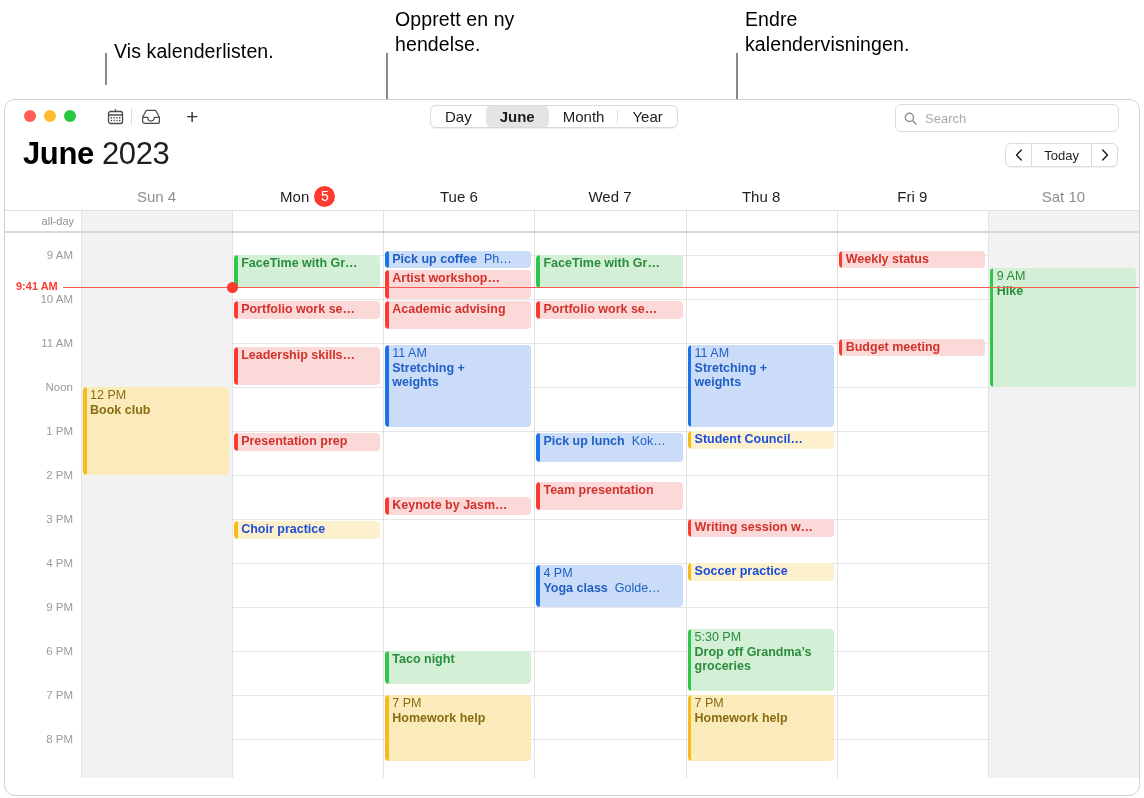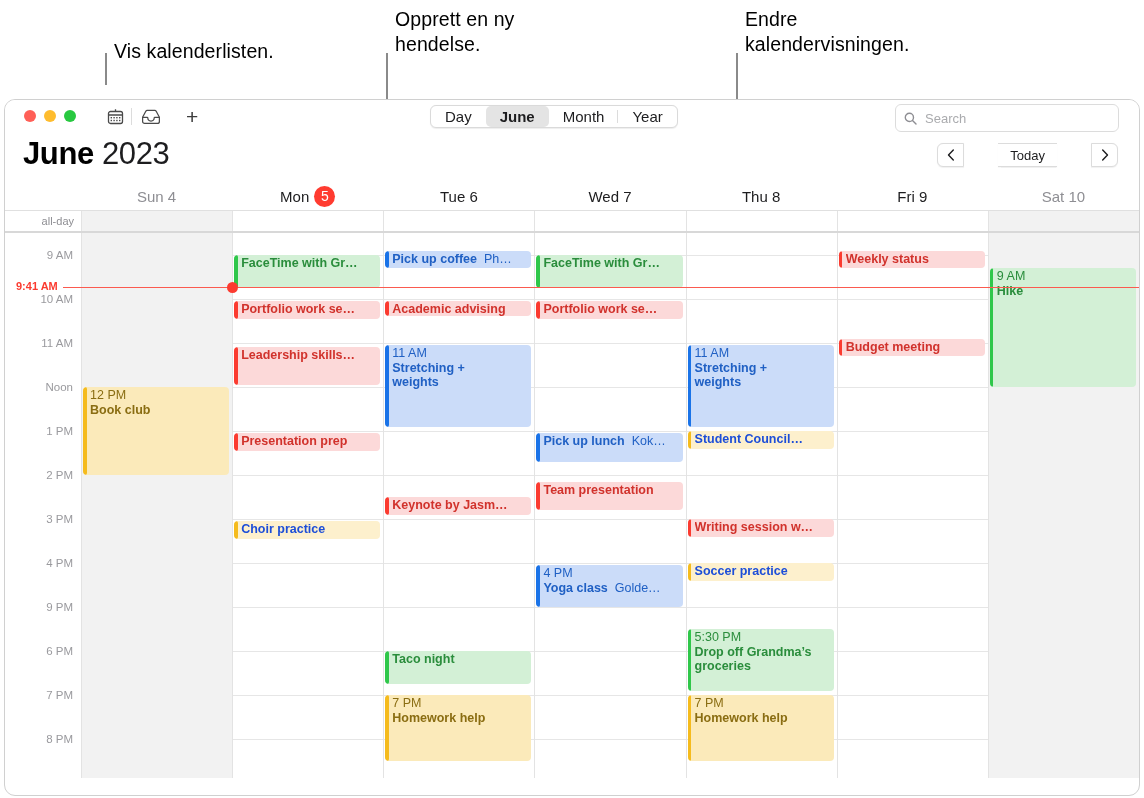--- a/index.html
+++ b/index.html
@@ -128,21 +128,20 @@
     position: absolute; left: 18px; top: 3px;
     font-size: 31px; color: #000000; letter-spacing: -0.4px;
   }
   .month-title .m { font-weight: bold; }
   .month-title .y { font-weight: 400; color: #1d1d1f; }
 
   .nav {
     position: absolute; right: 21px; top: 10px;
     display: flex; align-items: stretch;
     height: 24px;
-    gap: 34px;
   }
   .nav-btn {
     border: 1px solid #dcdcdc;
     background: #fff;
     display: flex; align-items: center; justify-content: center;
     font-size: 13px; color: #1d1d1f;
     box-sizing: border-box;
     box-shadow: 0 0.5px 1px rgba(0,0,0,0.06);
   }
   .nav-prev { width: 27px; border-radius: 6px 0 0 6px; }
@@ -461,21 +460,25 @@
             <div class="ev-nowrap"><span class="tt">Presentation prep</span></div>
           </div>
           <div class="ev c-yellow-l inline" style="left: 153.143px; width: 146.143px; top: 288.2px; height: 17.6px;">
             <div class="bar"></div>
             <div class="ev-nowrap"><span class="tt">Choir practice</span></div>
           </div>
           <div class="ev c-blue inline" style="left: 304.286px; width: 146.143px; top: 17.6px; height: 17.6px;">
             <div class="bar"></div>
             <div class="ev-nowrap"><span class="tt">Pick up coffee</span><span class="loc">&nbsp;&nbsp;Ph…</span></div>
           </div>
-          <div class="ev c-red inline" style="left: 304.286px; width: 146.143px; top: 68.2px; height: 15px;">
+          <div class="ev c-red inline" style="left: 304.286px; width: 146.143px; top: 37.4px; height: 28.6px;">
+            <div class="bar"></div>
+            <div class="ev-nowrap"><span class="tt">Artist workshop…</span></div>
+          </div>
+          <div class="ev c-red inline" style="left: 304.286px; width: 146.143px; top: 68.2px; height: 28px;">
             <div class="bar"></div>
             <div class="ev-nowrap"><span class="tt">Academic advising</span></div>
           </div>
           <div class="ev c-blue" style="left: 304.286px; width: 146.143px; top: 112.2px; height: 81.4px;">
             <div class="bar"></div>
             <span class="tm">11 AM</span>
             <div><span class="tt">Stretching +<br>weights</span></div>
           </div>
           <div class="ev c-red inline" style="left: 304.286px; width: 146.143px; top: 264px; height: 17.6px;">
             <div class="bar"></div>

